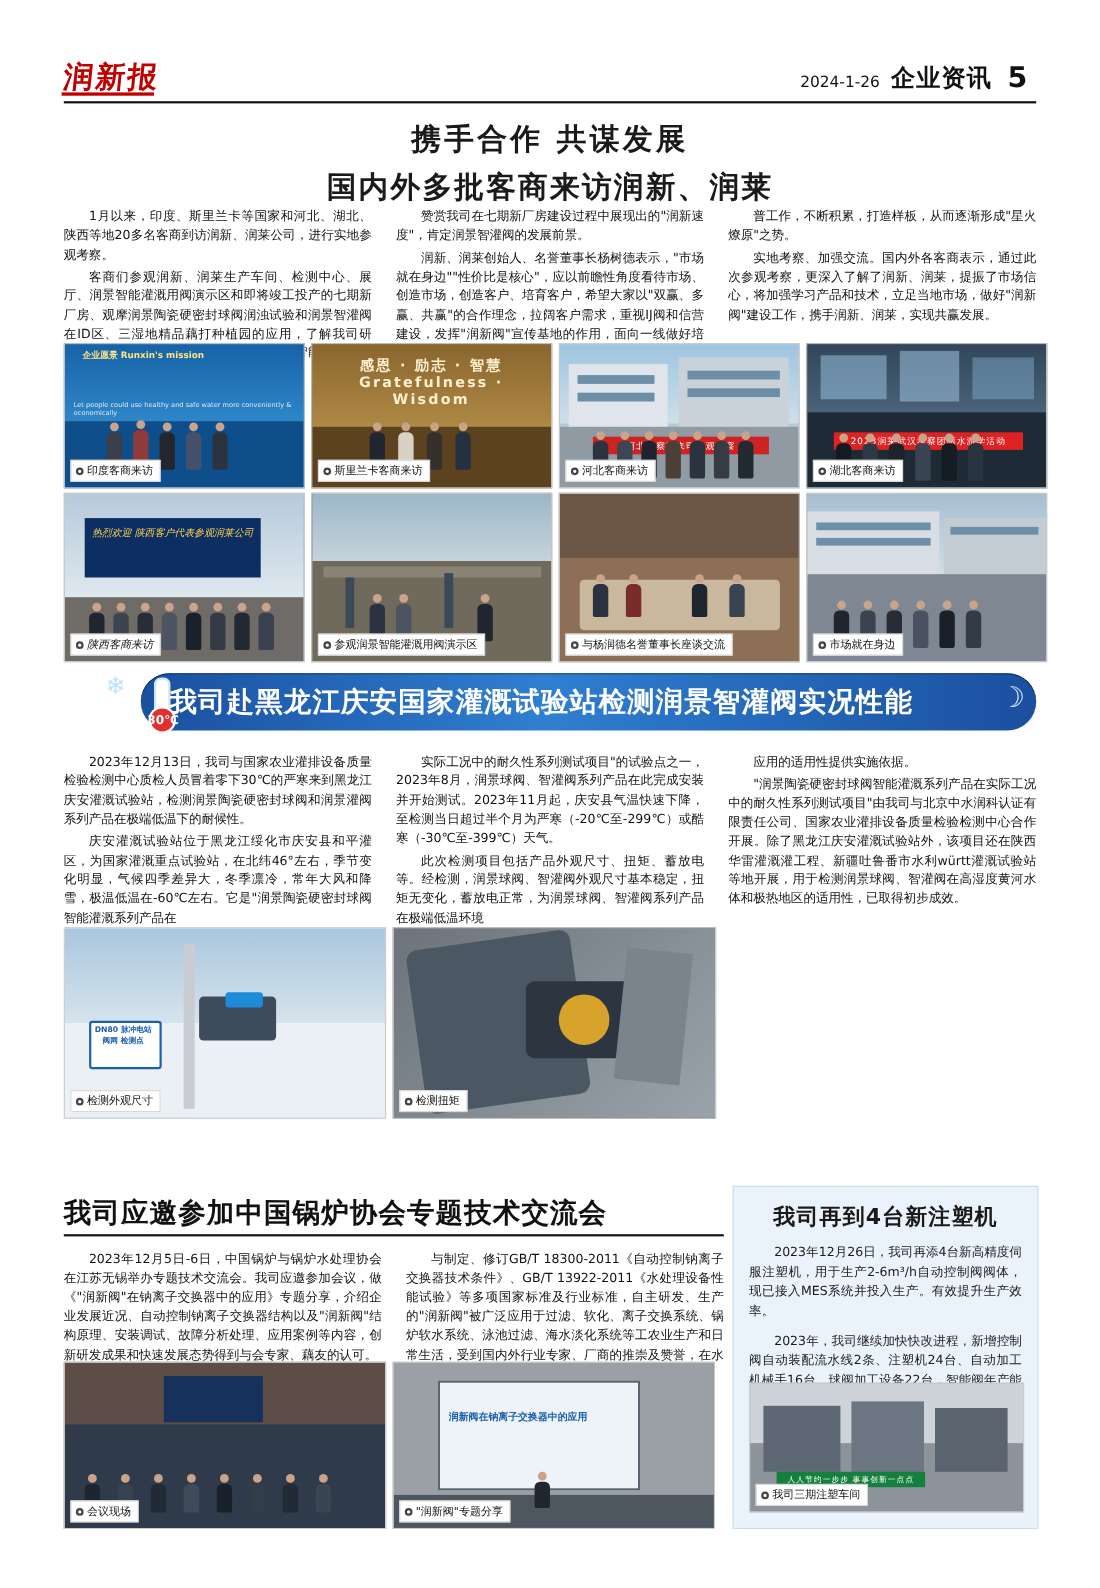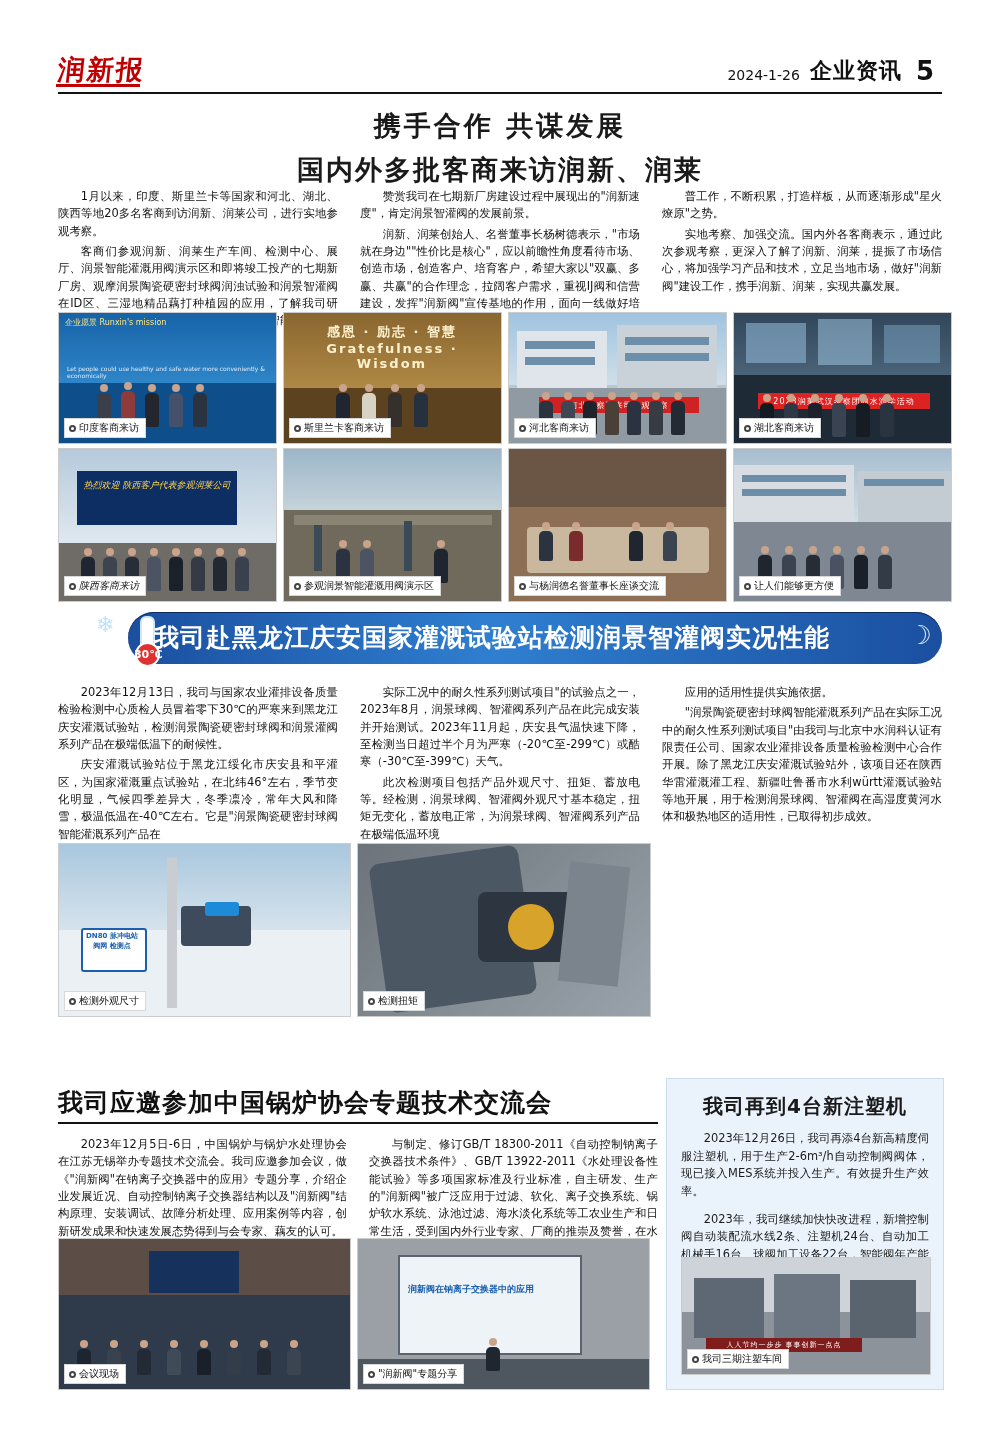--- a/index.html
+++ b/index.html
@@ -149,21 +149,21 @@
     <div class="col">
       <p>普工作，不断积累，打造样板，从而逐渐形成"星火燎原"之势。</p>
       <p>实地考察、加强交流。国内外各客商表示，通过此次参观考察，更深入了解了润新、润莱，提振了市场信心，将加强学习产品和技术，立足当地市场，做好"润新阀"建设工作，携手润新、润莱，实现共赢发展。</p>
     </div>
   </div>
 
   <div class="photo-grid" style="left:58px;top:312px;">
 
     <div class="ph" style="width:217px;height:130px;background:#1f6fb5;">
       <div style="position:absolute;left:0;top:0;right:0;height:70px;background:linear-gradient(#1763a8,#2e86c8);"></div>
-      <div style="position:absolute;left:6px;top:4px;font-size:8px;color:#ffe680;font-weight:normal;">企业愿景  Runxin's mission</div>
+      <div style="position:absolute;left:16px;top:4px;font-size:8px;color:#ffe680;font-weight:bold;">企业愿景  Runxin's mission</div>
       <div style="position:absolute;left:8px;top:52px;width:200px;font-size:6px;color:#dce9f5;line-height:1.2;">Let people could use healthy and safe water more conveniently &amp; economically</div>
       <div style="position:absolute;left:0;bottom:0;right:0;height:60px;background:#0e4f8b;"></div>
       <div class="person" style="left:38px;background:#3a3f49;"></div>
       <div class="person" style="left:62px;background:#8d3b3b;height:36px;"></div>
       <div class="person" style="left:86px;background:#23262c;"></div>
       <div class="person" style="left:110px;background:#45506a;"></div>
       <div class="person" style="left:134px;background:#2b3340;"></div>
       <div class="cap">
           <span class="dot"></span>
           <span>印度客商来访</span>
@@ -286,41 +286,41 @@
       <div class="win" style="left:130px;top:30px;width:80px;height:7px;"></div>
       <div style="position:absolute;left:0;bottom:0;right:0;height:52%;background:#7f8892;"></div>
       <div class="person" style="left:24px;bottom:12px;background:#1f2630;"></div>
       <div class="person" style="left:48px;bottom:12px;background:#3b4350;"></div>
       <div class="person" style="left:72px;bottom:12px;background:#262d37;"></div>
       <div class="person" style="left:96px;bottom:12px;background:#4a5261;"></div>
       <div class="person" style="left:120px;bottom:12px;background:#1a2029;"></div>
       <div class="person" style="left:144px;bottom:12px;background:#333b47;"></div>
       <div class="cap">
           <span class="dot"></span>
-          <span>让人们能够更方便</span>
+          <span>市场就在身边</span>
         </div>
     </div>
   </div>
 
   <div class="bluebar">
     <div class="bluebar-bg"></div>
     <div class="flake">❄</div>
     <div class="thermo">
       <div class="tube"></div>
       <div class="bulb"></div>
       <div class="deg">-30℃</div>
     </div>
     <div class="bluebar-text">我司赴黑龙江庆安国家灌溉试验站检测润景智灌阀实况性能</div>
     <div class="moon">☽</div>
   </div>
 
   <div class="cols3" style="top:684px;">
     <div class="col">
       <p>2023年12月13日，我司与国家农业灌排设备质量检验检测中心质检人员冒着零下30℃的严寒来到黑龙江庆安灌溉试验站，检测润景陶瓷硬密封球阀和润景灌阀系列产品在极端低温下的耐候性。</p>
-      <p>庆安灌溉试验站位于黑龙江绥化市庆安县和平灌区，为国家灌溉重点试验站，在北纬46°左右，季节变化明显，气候四季差异大，冬季凛冷，常年大风和降雪，极温低温在-40℃左右。它是"润景陶瓷硬密封球阀智能灌溉系列产品在</p>
+      <p>庆安灌溉试验站位于黑龙江绥化市庆安县和平灌区，为国家灌溉重点试验站，在北纬46°左右，季节变化明显，气候四季差异大，冬季凛冷，常年大风和降雪，极温低温在-60℃左右。它是"润景陶瓷硬密封球阀智能灌溉系列产品在</p>
     </div>
     <div class="col">
       <p>实际工况中的耐久性系列测试项目"的试验点之一，2023年8月，润景球阀、智灌阀系列产品在此完成安装并开始测试。2023年11月起，庆安县气温快速下降，至检测当日超过半个月为严寒（-20℃至-299℃）或酷寒（-30℃至-399℃）天气。</p>
       <p>此次检测项目包括产品外观尺寸、扭矩、蓄放电等。经检测，润景球阀、智灌阀外观尺寸基本稳定，扭矩无变化，蓄放电正常，为润景球阀、智灌阀系列产品在极端低温环境</p>
     </div>
     <div class="col">
       <p>应用的适用性提供实施依据。</p>
       <p>"润景陶瓷硬密封球阀智能灌溉系列产品在实际工况中的耐久性系列测试项目"由我司与北京中水润科认证有限责任公司、国家农业灌排设备质量检验检测中心合作开展。除了黑龙江庆安灌溉试验站外，该项目还在陕西华雷灌溉灌工程、新疆吐鲁番市水利württ灌溉试验站等地开展，用于检测润景球阀、智灌阀在高湿度黄河水体和极热地区的适用性，已取得初步成效。</p>
     </div>
   </div>
@@ -404,21 +404,21 @@
   <div class="box-right">
     <h3>我司再到4台新注塑机</h3>
     <p>2023年12月26日，我司再添4台新高精度伺服注塑机，用于生产2-6m³/h自动控制阀阀体，现已接入MES系统并投入生产。有效提升生产效率。</p>
     <p>2023年，我司继续加快快改进程，新增控制阀自动装配流水线2条、注塑机24台、自动加工机械手16台、球阀加工设备22台，智能阀年产能达300万套。七期新厂房已竣工，投产后陶瓷硬密封球阀年产能将增至50万套，持续积蓄技改动能，推动企业高质量发展。</p>
     <div class="ph" style="position:absolute;left:14px;bottom:14px;width:248px;height:116px;background:#b9bfc4;">
       <div style="position:absolute;left:0;top:0;right:0;height:54px;background:#cdd3d8;"></div>
       <div style="position:absolute;left:0;top:54px;right:0;bottom:0;background:#8d939a;"></div>
       <div style="position:absolute;left:12px;top:20px;width:70px;height:60px;background:#5e6874;"></div>
       <div style="position:absolute;left:92px;top:16px;width:66px;height:66px;background:#6c7682;"></div>
       <div style="position:absolute;left:168px;top:22px;width:66px;height:58px;background:#5a646f;"></div>
-      <div class="banner" style="left:24px;bottom:22px;width:156px;height:14px;background:#7f1d1d;font-size:7px;">人人节约一步步  事事创新一点点</div>
+      <div class="banner" style="left:24px;bottom:22px;width:135px;height:14px;background:#15803d;font-size:7px;">人人节约一步步  事事创新一点点</div>
       <div class="cap">
           <span class="dot"></span>
           <span>我司三期注塑车间</span>
         </div>
     </div>
   </div>
 
 </div>
 
 </body></html>

